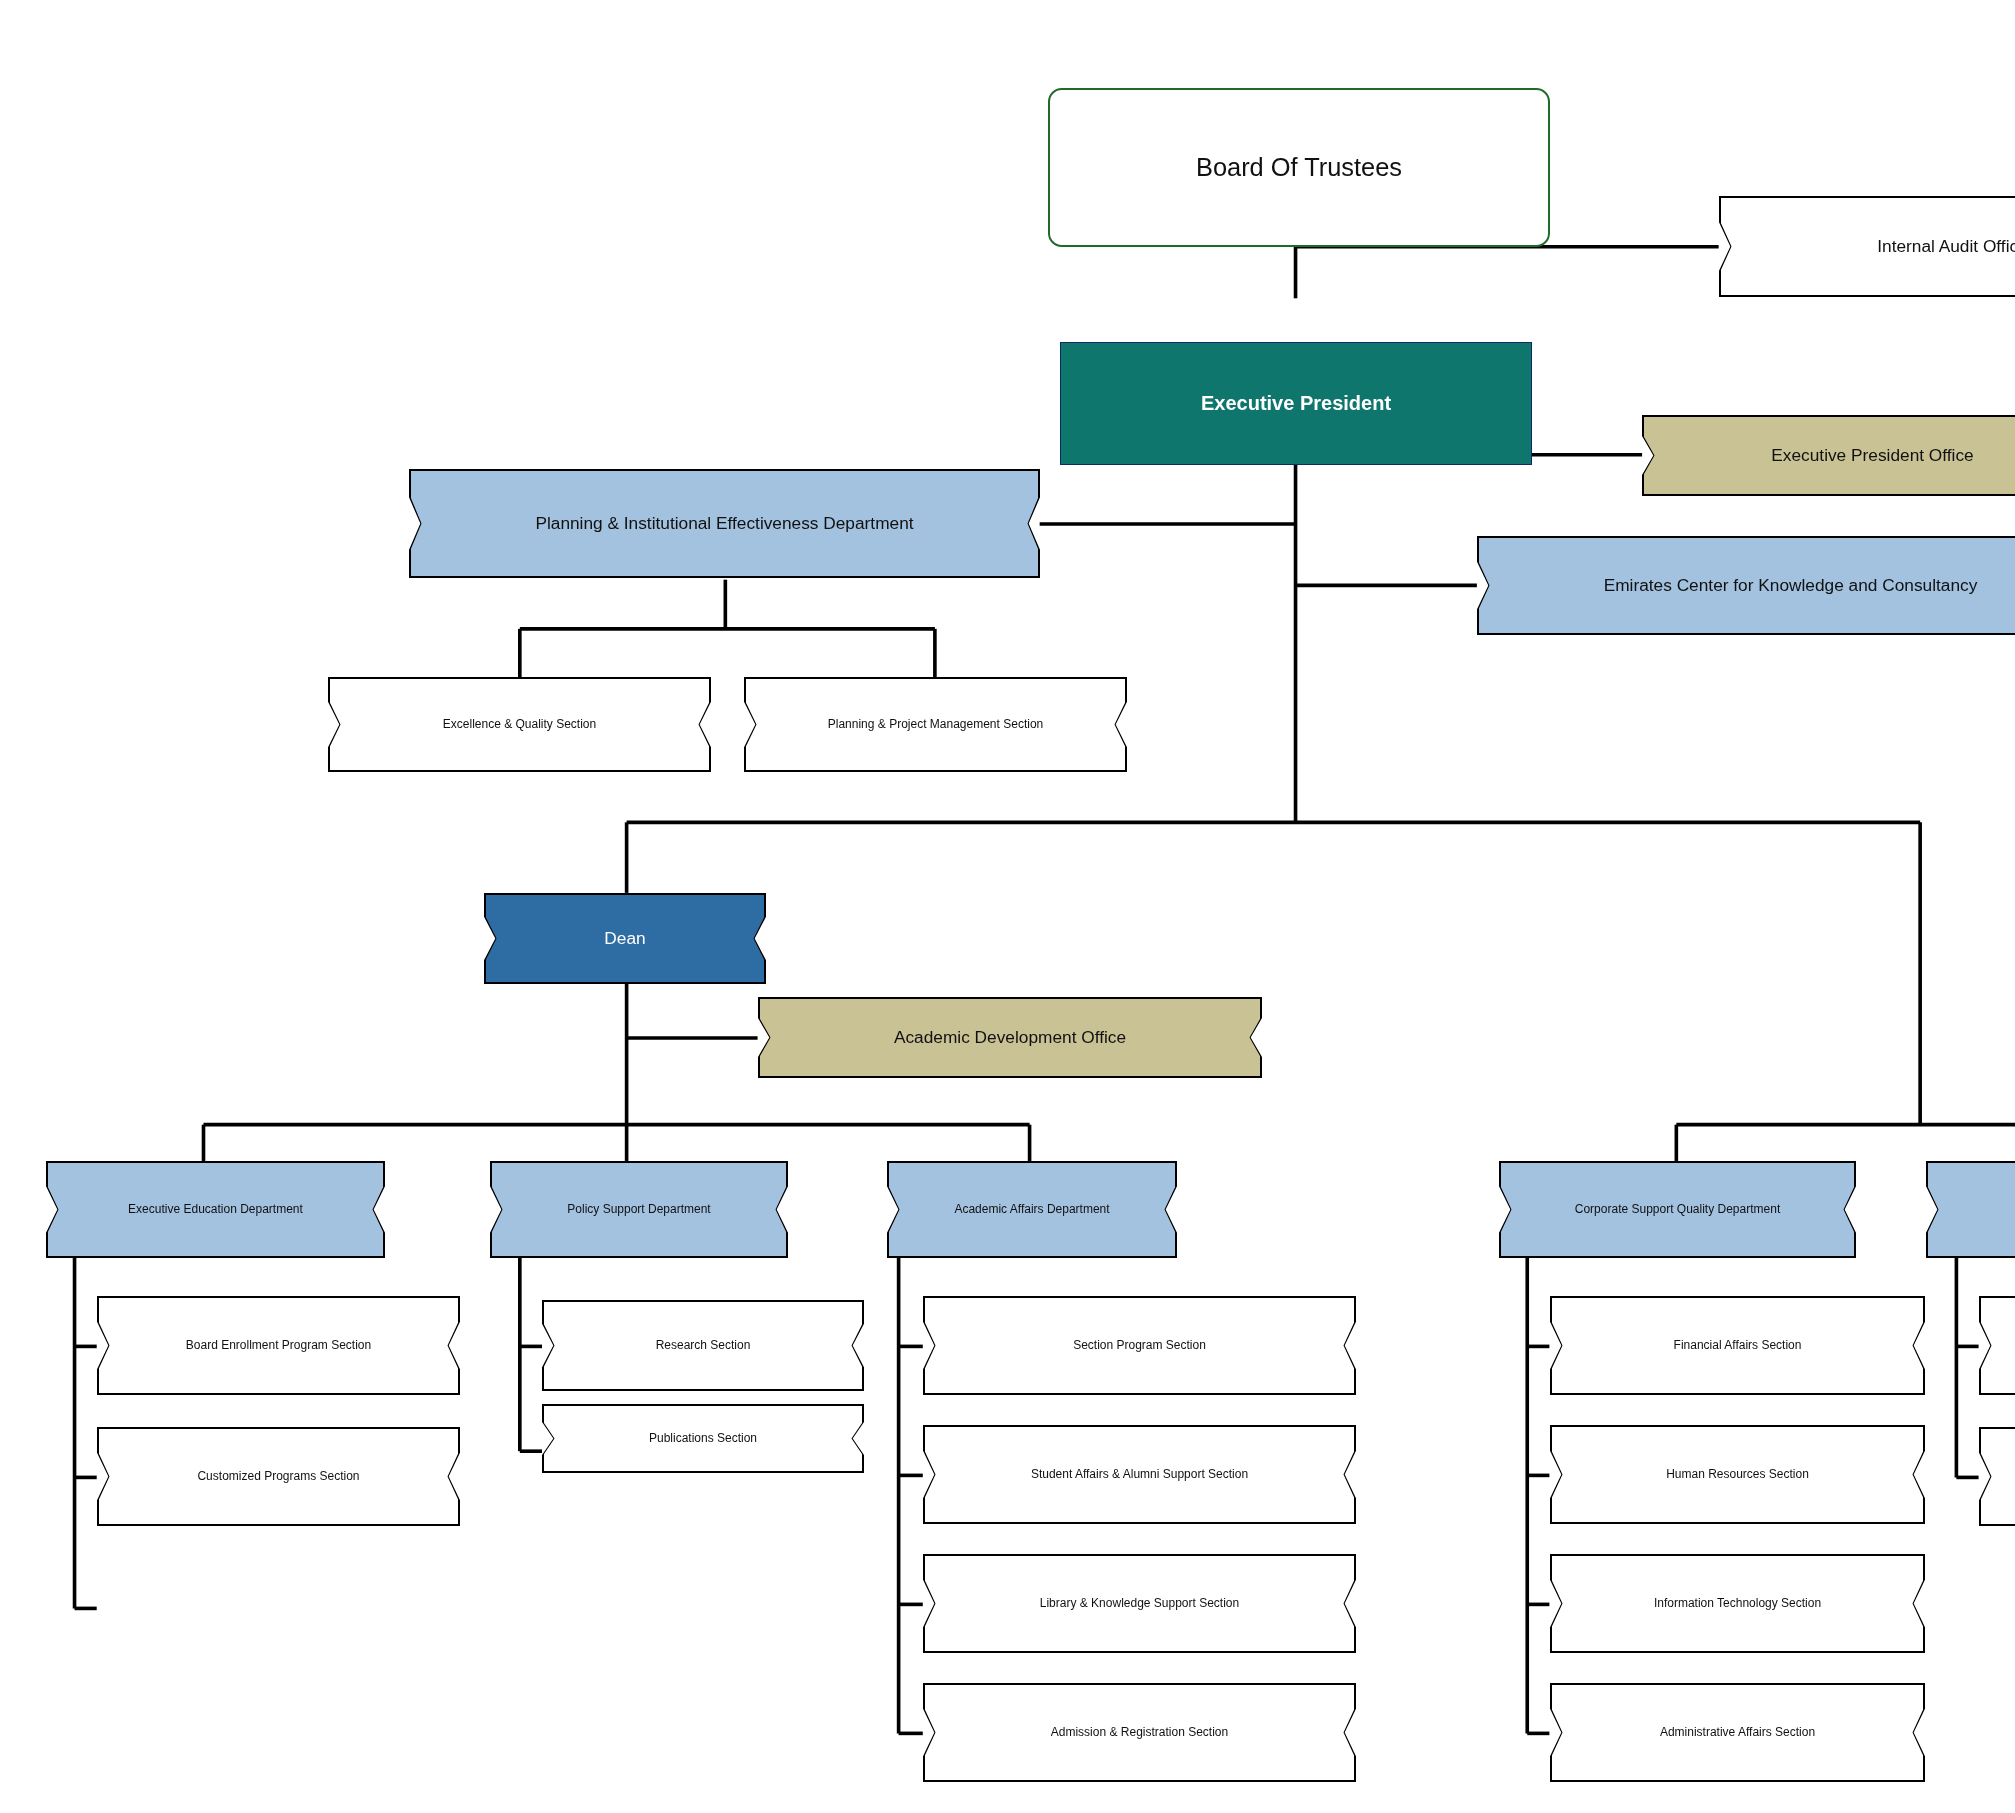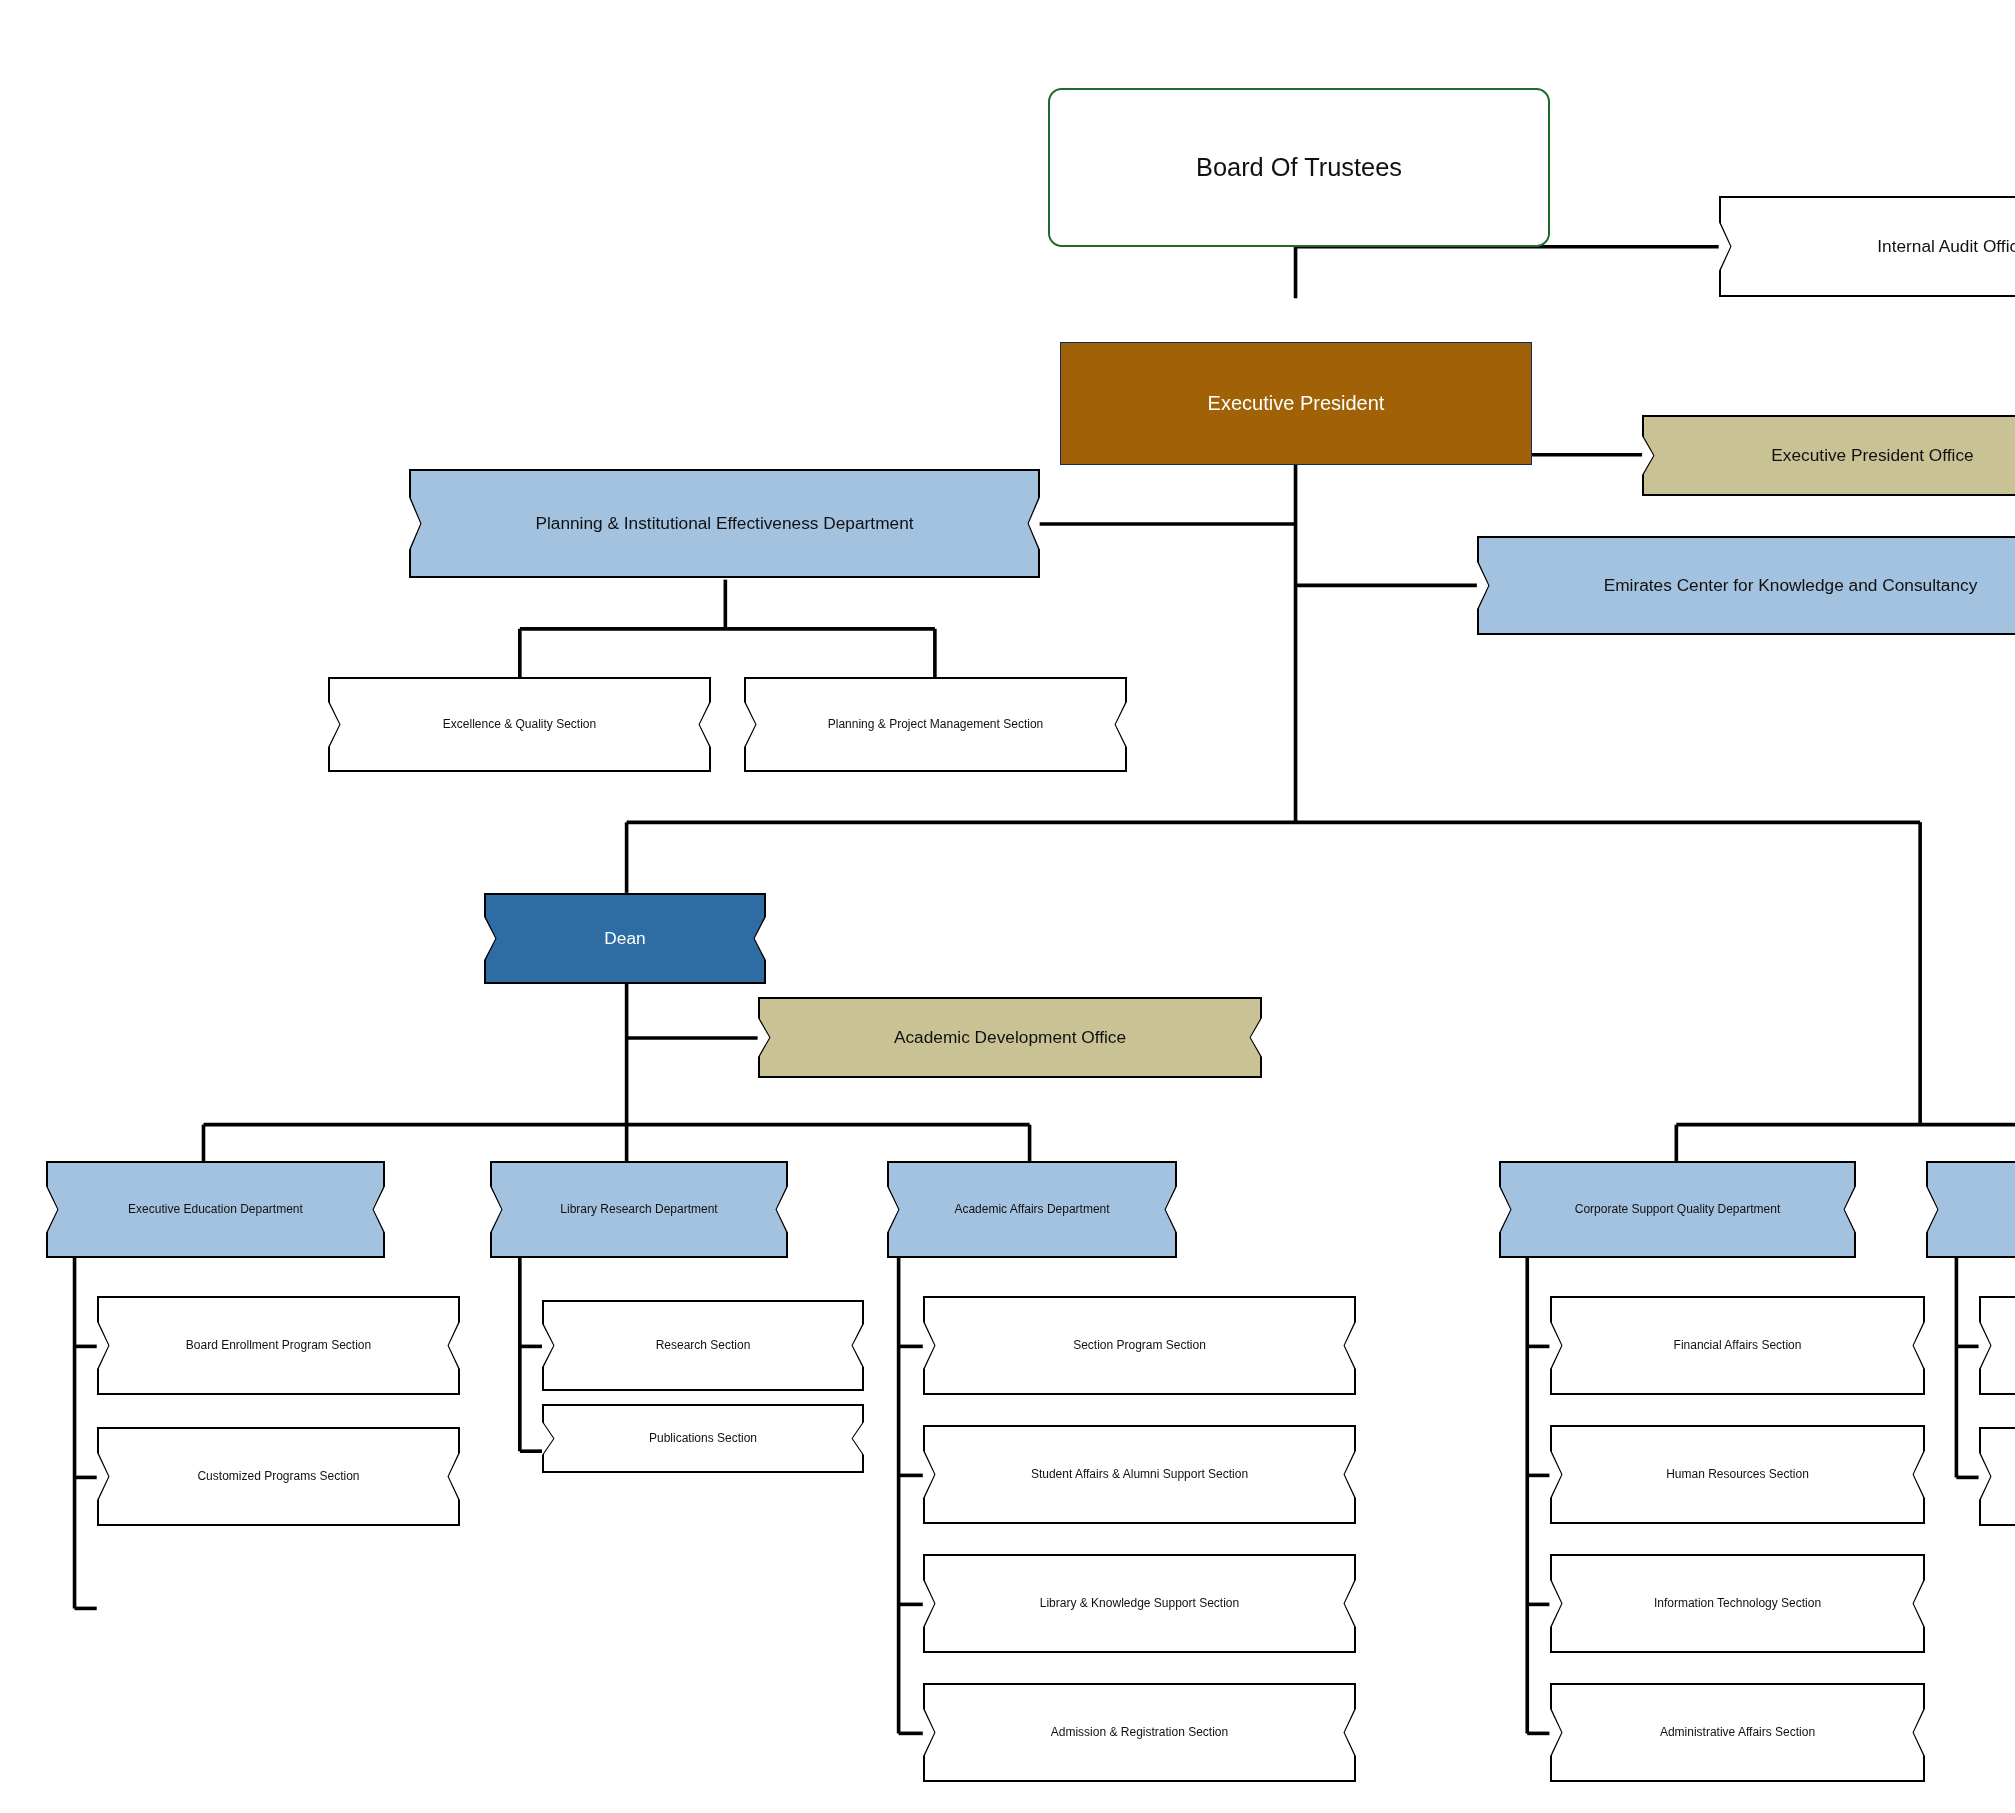--- a/index.html
+++ b/index.html
@@ -45,22 +45,23 @@
 
   
   .shape-round {
     border: 2.8px solid #1f6b2a;
     border-radius: 13.7px;
     background: #ffffff;
   }
   
   .shape-rect {
     border: 1.6px solid #0d2d62;
-    background: #a16207;
+    background: #0f766e;
     color: #ffffff;
+    font-weight: bold;
   }
   
   .flagwrap {
     position: absolute;
     box-sizing: border-box;
     z-index: 5;
   }
   .flagwrap .outer {
     position: absolute;
     inset: 0;
@@ -243,21 +244,21 @@
   </div>
   <div class="flagwrap fill-white fs-md" style="left:97px; top:1427px; width:363px; height:99px;">
     <div class="outer"></div>
     <div class="inner"></div>
     <div class="txt">Customized Programs Section</div>
   </div>
 
   <div class="flagwrap fill-blue fs-md" style="left:490px; top:1161px; width:298px; height:97px;">
     <div class="outer"></div>
     <div class="inner"></div>
-    <div class="txt">Library Research Department</div>
+    <div class="txt">Policy Support Department</div>
   </div>
   <div class="flagwrap fill-white fs-md" style="left:542px; top:1300px; width:322px; height:91px;">
     <div class="outer"></div>
     <div class="inner"></div>
     <div class="txt">Research Section</div>
   </div>
   <div class="flagwrap fill-white fs-md" style="left:542px; top:1404px; width:322px; height:69px;">
     <div class="outer"></div>
     <div class="inner"></div>
     <div class="txt">Publications Section</div>

